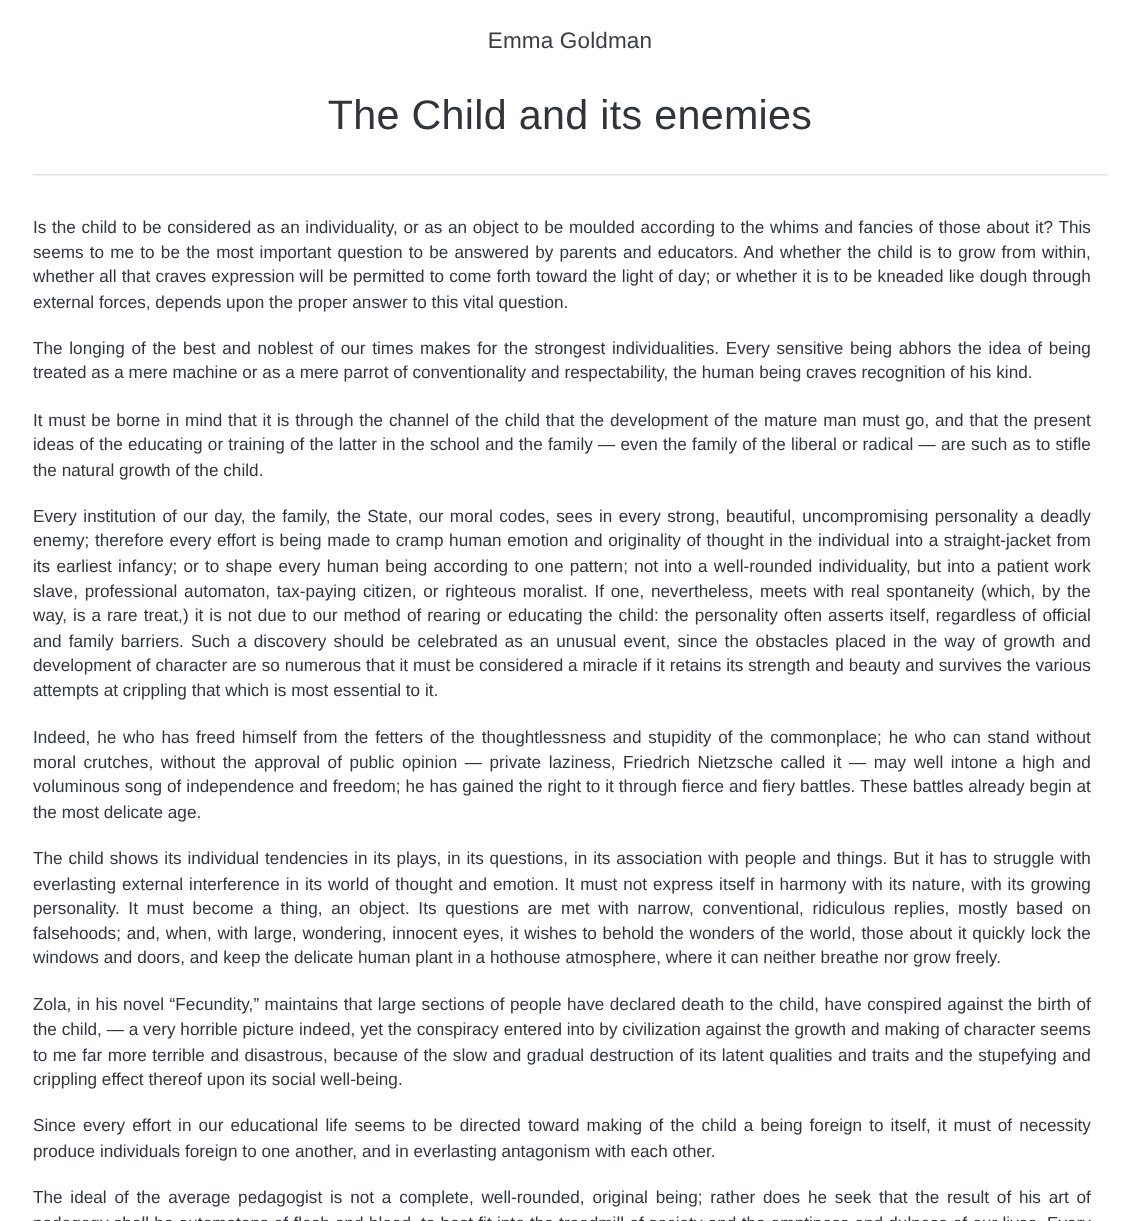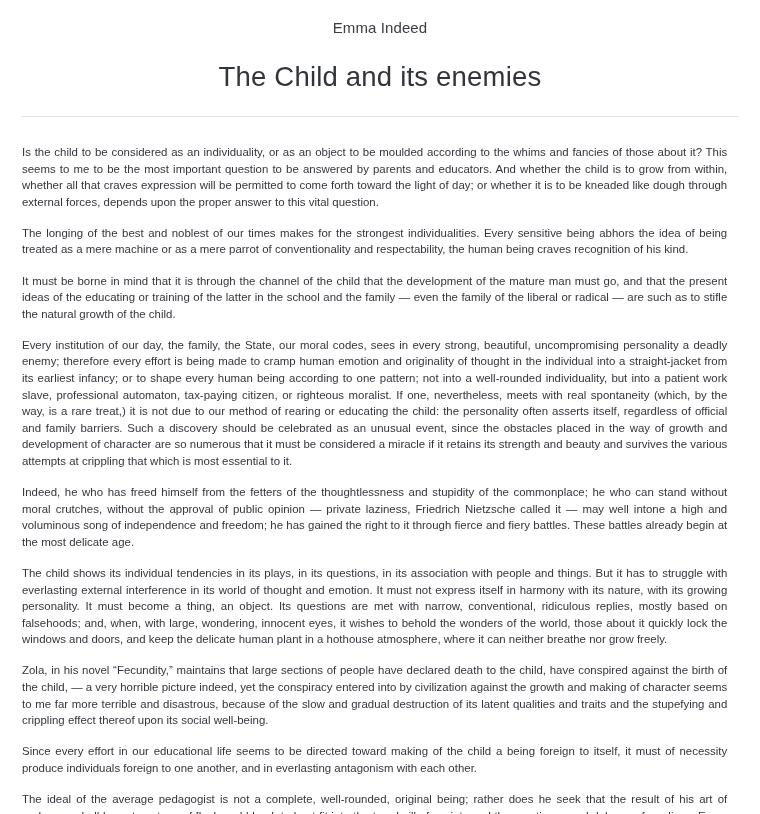--- a/index.html
+++ b/index.html
@@ -72,21 +72,21 @@
   .doc-body p:last-child {
     margin-bottom: 0;
   }
 </style>
 </head>
 <body>
 
 <div class="page">
 
   <header class="doc-header">
-    <div class="author-line">Emma Indeed</div>
+    <div class="author-line">Emma Goldman</div>
     <h1 class="doc-title">The Child and its enemies</h1>
   </header>
 
   <hr class="header-rule">
 
   <main class="doc-body">
     <p>Is the child to be considered as an individuality, or as an object to be moulded according to the whims and fancies of those about it? This seems to me to be the most important question to be answered by parents and educators. And whether the child is to grow from within, whether all that craves expression will be permitted to come forth toward the light of day; or whether it is to be kneaded like dough through external forces, depends upon the proper answer to this vital question.</p>
     <p>The longing of the best and noblest of our times makes for the strongest individualities. Every sensitive being abhors the idea of being treated as a mere machine or as a mere parrot of conventionality and respectability, the human being craves recognition of his kind.</p>
     <p>It must be borne in mind that it is through the channel of the child that the development of the mature man must go, and that the present ideas of the educating or training of the latter in the school and the family — even the family of the liberal or radical — are such as to stifle the natural growth of the child.</p>
     <p>Every institution of our day, the family, the State, our moral codes, sees in every strong, beautiful, uncompromising personality a deadly enemy; therefore every effort is being made to cramp human emotion and originality of thought in the individual into a straight-jacket from its earliest infancy; or to shape every human being according to one pattern; not into a well-rounded individuality, but into a patient work slave, professional automaton, tax-paying citizen, or righteous moralist. If one, nevertheless, meets with real spontaneity (which, by the way, is a rare treat,) it is not due to our method of rearing or educating the child: the personality often asserts itself, regardless of official and family barriers. Such a discovery should be celebrated as an unusual event, since the obstacles placed in the way of growth and development of character are so numerous that it must be considered a miracle if it retains its strength and beauty and survives the various attempts at crippling that which is most essential to it.</p>

